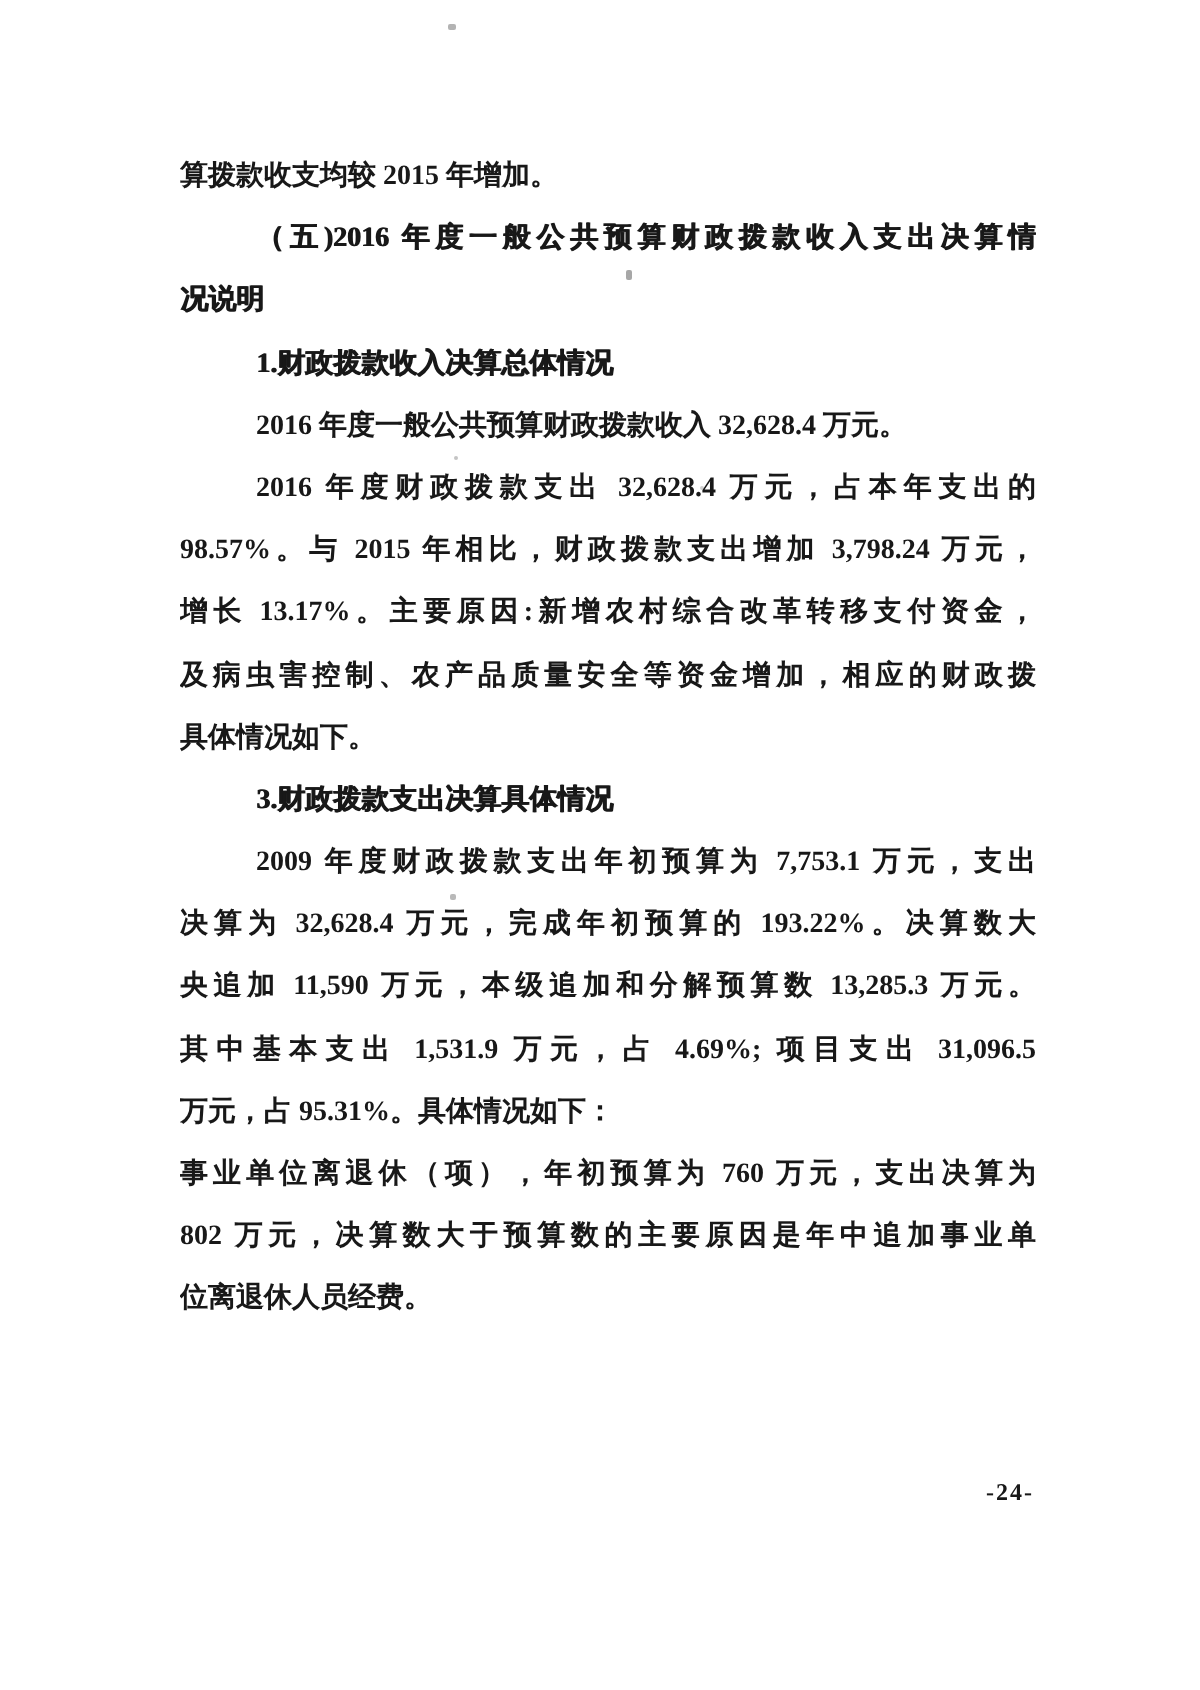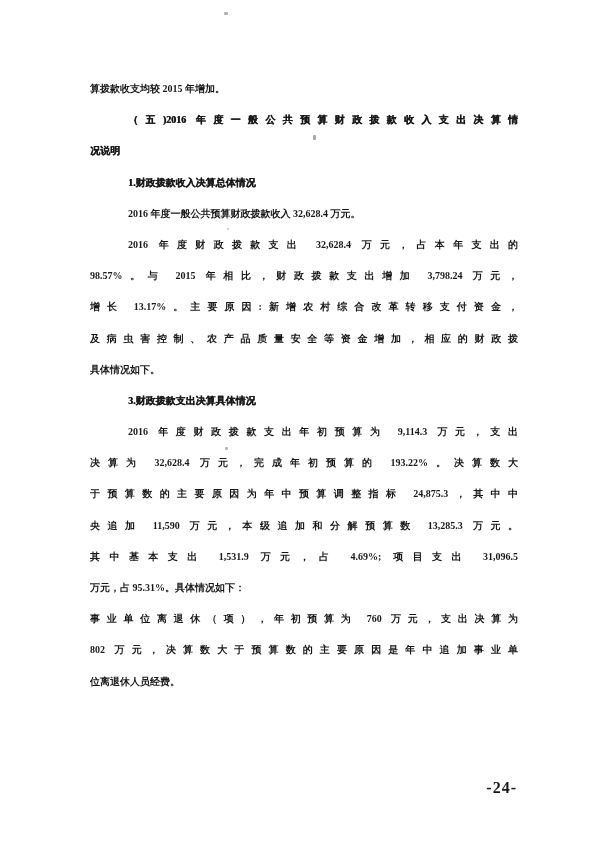--- a/index.html
+++ b/index.html
@@ -11,42 +11,42 @@
     color:#181818;
     font-family:"Liberation Serif","DejaVu Serif",serif;
     overflow:hidden;
   }
   .text-block{
     position:absolute;
     left:90px;top:73px;
     width:428px;
   }
   .line{
-    font-size:10px;
+    font-size:14px;
     font-weight:700;
     line-height:31.2px;
     height:31.2px;
     overflow:hidden;
     text-align:left;
     white-space:normal;
   }
   .line.indent{ text-indent:38px; }
   .line.fill{
     text-align:justify;
     text-align-last:justify;
   }
   .line.heading{
     font-weight:900;
     text-shadow:0.5px 0 0 currentColor;
   }
   .page-number{
     position:absolute;
-    top:779px;
+    top:739px;
     right:83px;
-    font-size:16px;
+    font-size:12px;
     font-weight:700;
     letter-spacing:1px;
     font-family:"Liberation Serif","DejaVu Serif",serif;
   }
   .speck{
     position:absolute;
     background:#8a8a8a;
     border-radius:1px;
   }
 </style>
@@ -66,23 +66,22 @@
       <div class="line indent fill heading">（五)2016 年度一般公共预算财政拨款收入支出决算情</div>
       <div class="line heading">况说明</div>
       <div class="line indent heading">1.财政拨款收入决算总体情况</div>
       <div class="line indent">2016 年度一般公共预算财政拨款收入 32,628.4 万元。</div>
       <div class="line indent fill">2016 年度财政拨款支出 32,628.4 万元，占本年支出的</div>
       <div class="line fill">98.57%。与 2015 年相比，财政拨款支出增加 3,798.24 万元，</div>
       <div class="line fill">增长 13.17%。主要原因:新增农村综合改革转移支付资金，</div>
       <div class="line fill">及病虫害控制、农产品质量安全等资金增加，相应的财政拨</div>
       <div class="line">具体情况如下。</div>
       <div class="line indent heading">3.财政拨款支出决算具体情况</div>
-      <div class="line indent fill">2016 年度财政拨款支出年初预算为 9,114.3 万元，支出</div>
+      <div class="line indent fill">2009 年度财政拨款支出年初预算为 7,753.1 万元，支出</div>
       <div class="line fill">决算为 32,628.4 万元，完成年初预算的 193.22%。决算数大</div>
-      <div class="line fill">于预算数的主要原因为年中预算调整指标 24,875.3，其中中</div>
       <div class="line fill">央追加 11,590 万元，本级追加和分解预算数 13,285.3 万元。</div>
       <div class="line fill">其中基本支出 1,531.9 万元，占 4.69%; 项目支出 31,096.5</div>
       <div class="line">万元，占 95.31%。具体情况如下：</div>
       <div class="line fill">事业单位离退休（项），年初预算为 760 万元，支出决算为</div>
       <div class="line fill">802 万元，决算数大于预算数的主要原因是年中追加事业单</div>
       <div class="line">位离退休人员经费。</div>
     </div>
 
   <div class="page-number">-24-</div>
 </div>

